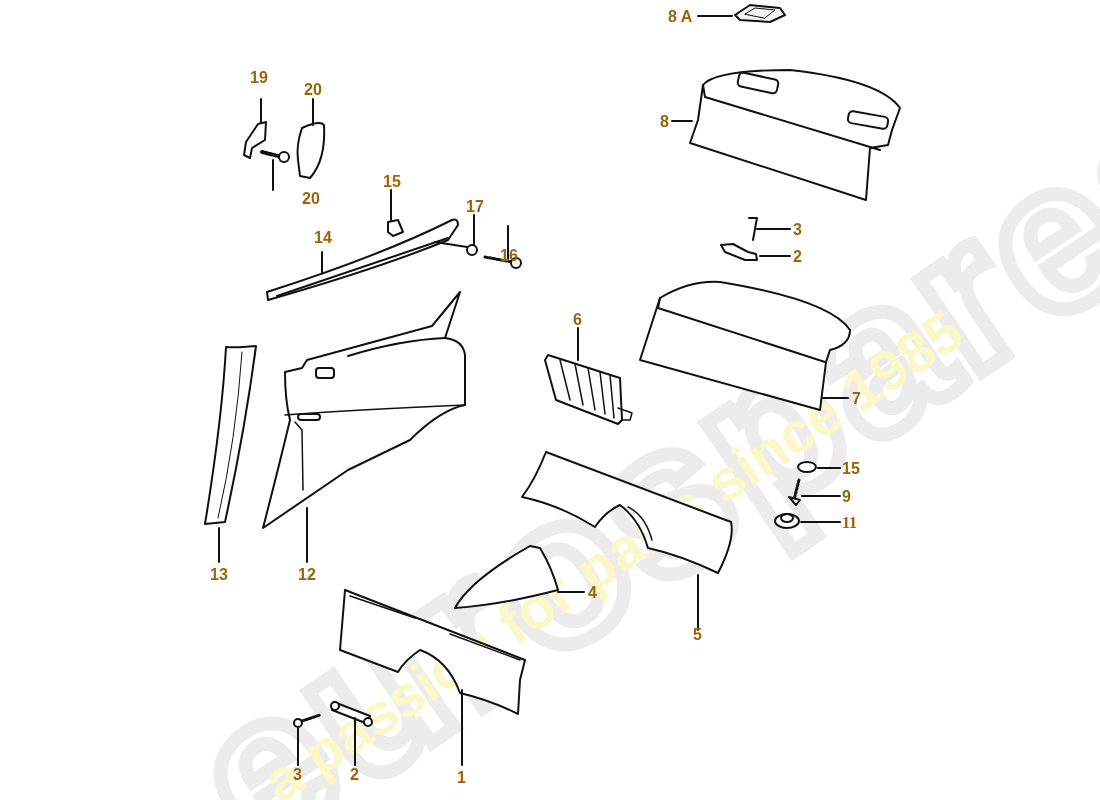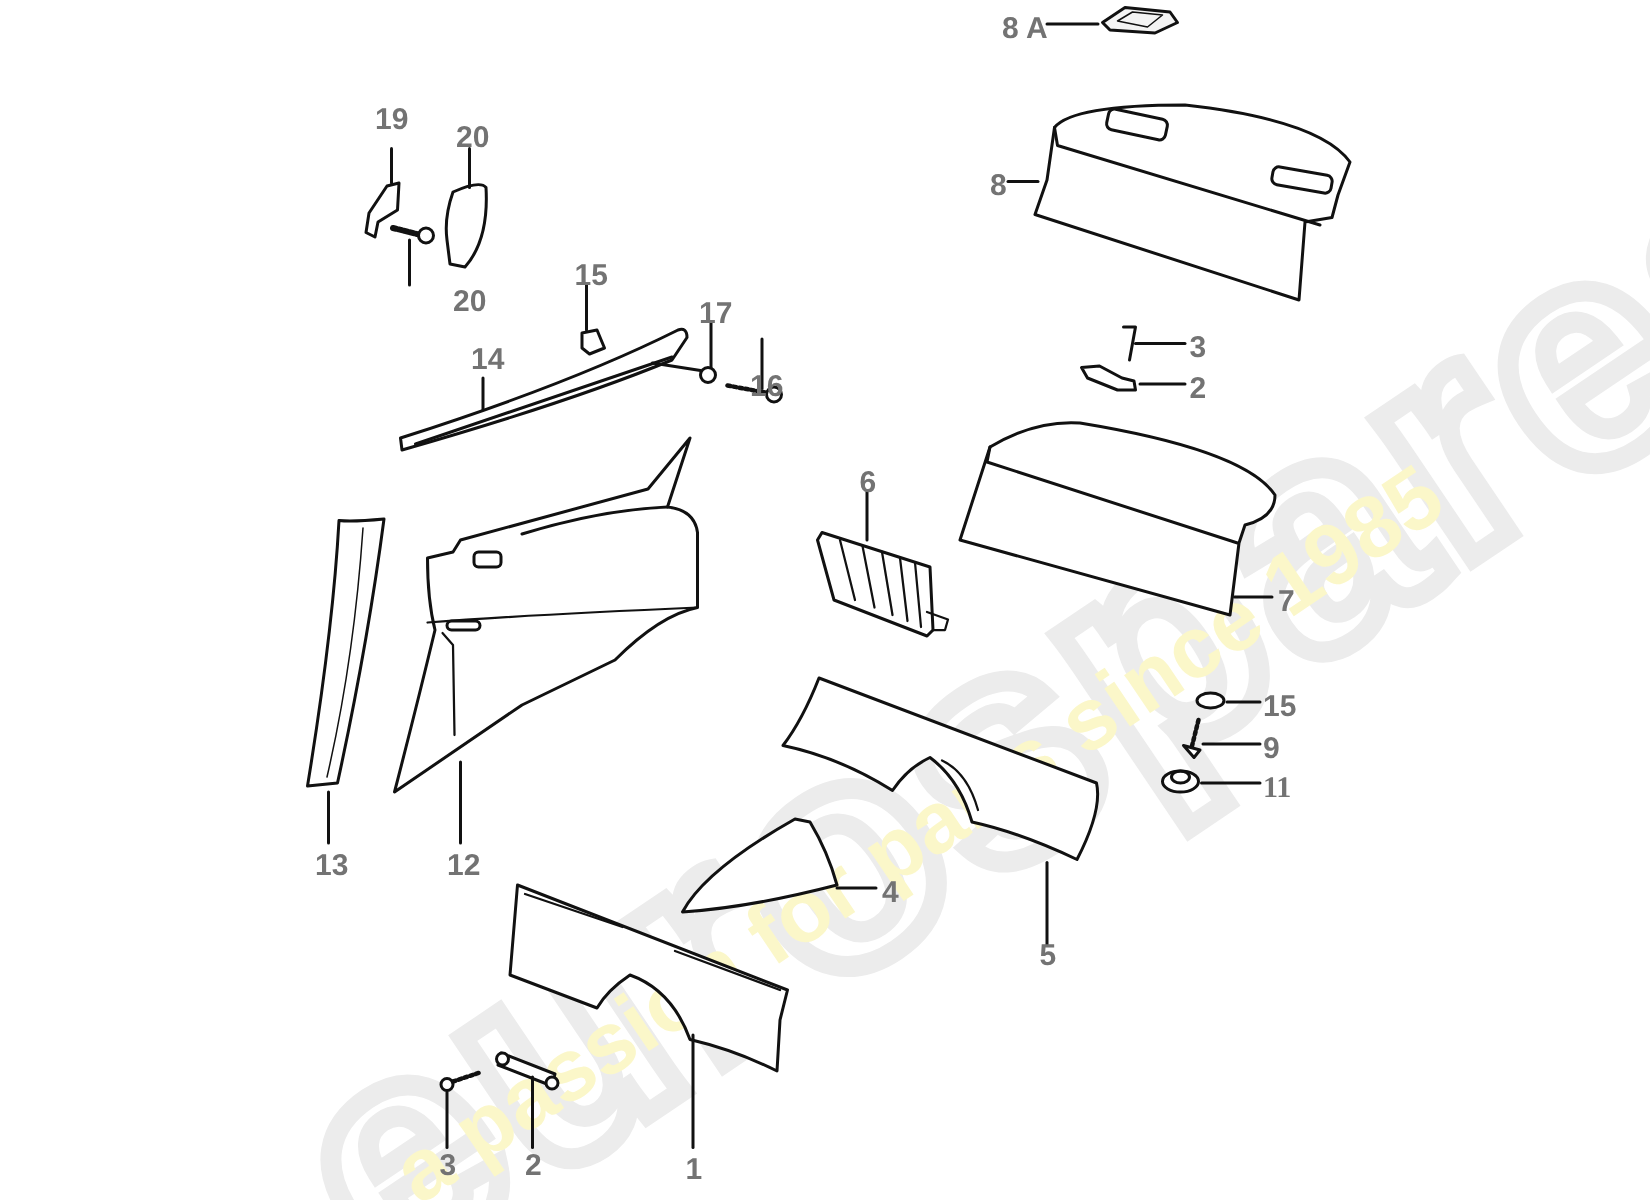--- a/index.html
+++ b/index.html
@@ -1,18 +1,18 @@
 <!DOCTYPE html>
 <html><head>
 <meta charset="utf-8">
 <style>
   html, body { margin:0; padding:0; background:#ffffff; }
   #canvas { position:relative; width:1100px; height:800px; overflow:hidden; background:#ffffff; font-family:"Liberation Sans", sans-serif; }
   svg { position:absolute; left:0; top:0; }
-  .lbl { position:absolute; font-family:"Liberation Sans", sans-serif; font-weight:bold; font-size:20px; color:#737373; line-height:1; white-space:nowrap; }
+  .lbl { position:absolute; font-family:"Liberation Sans", sans-serif; font-weight:bold; font-size:16px; color:#a16207; line-height:1; white-space:nowrap; }
   .wm-big { position:absolute; font-family:"Liberation Sans", sans-serif; font-weight:bold; font-size:210px; color:transparent; -webkit-text-stroke:14px #ececec; letter-spacing:6px; transform-origin:0 0; white-space:nowrap; }
   .wm-small { position:absolute; font-family:"Liberation Sans", sans-serif; font-weight:bold; font-size:58px; color:#fbf7c9; transform-origin:0 0; white-space:nowrap; }
 </style>
 </head>
 <body>
 
 <div id="canvas">
 
   <div class="wm-big" style="left:150px; top:700px; transform:rotate(-34deg);">eurospares</div>
   <div class="wm-small" style="left:250px; top:760px; transform:rotate(-34deg);">a passion for parts since 1985</div>

